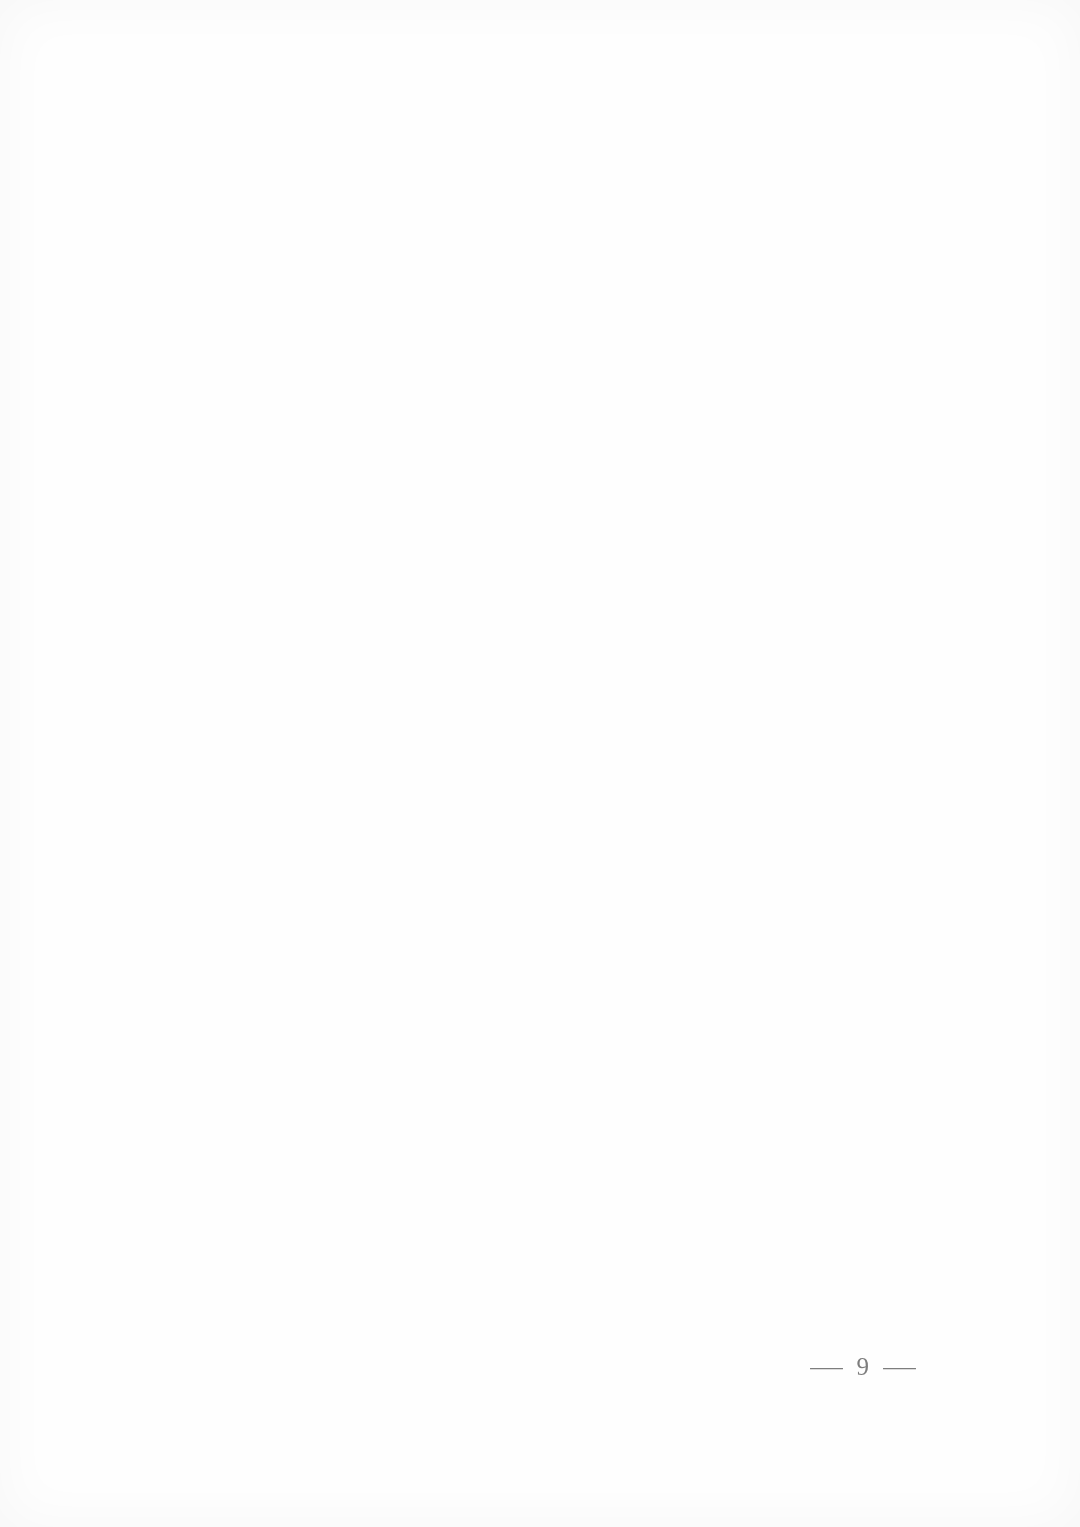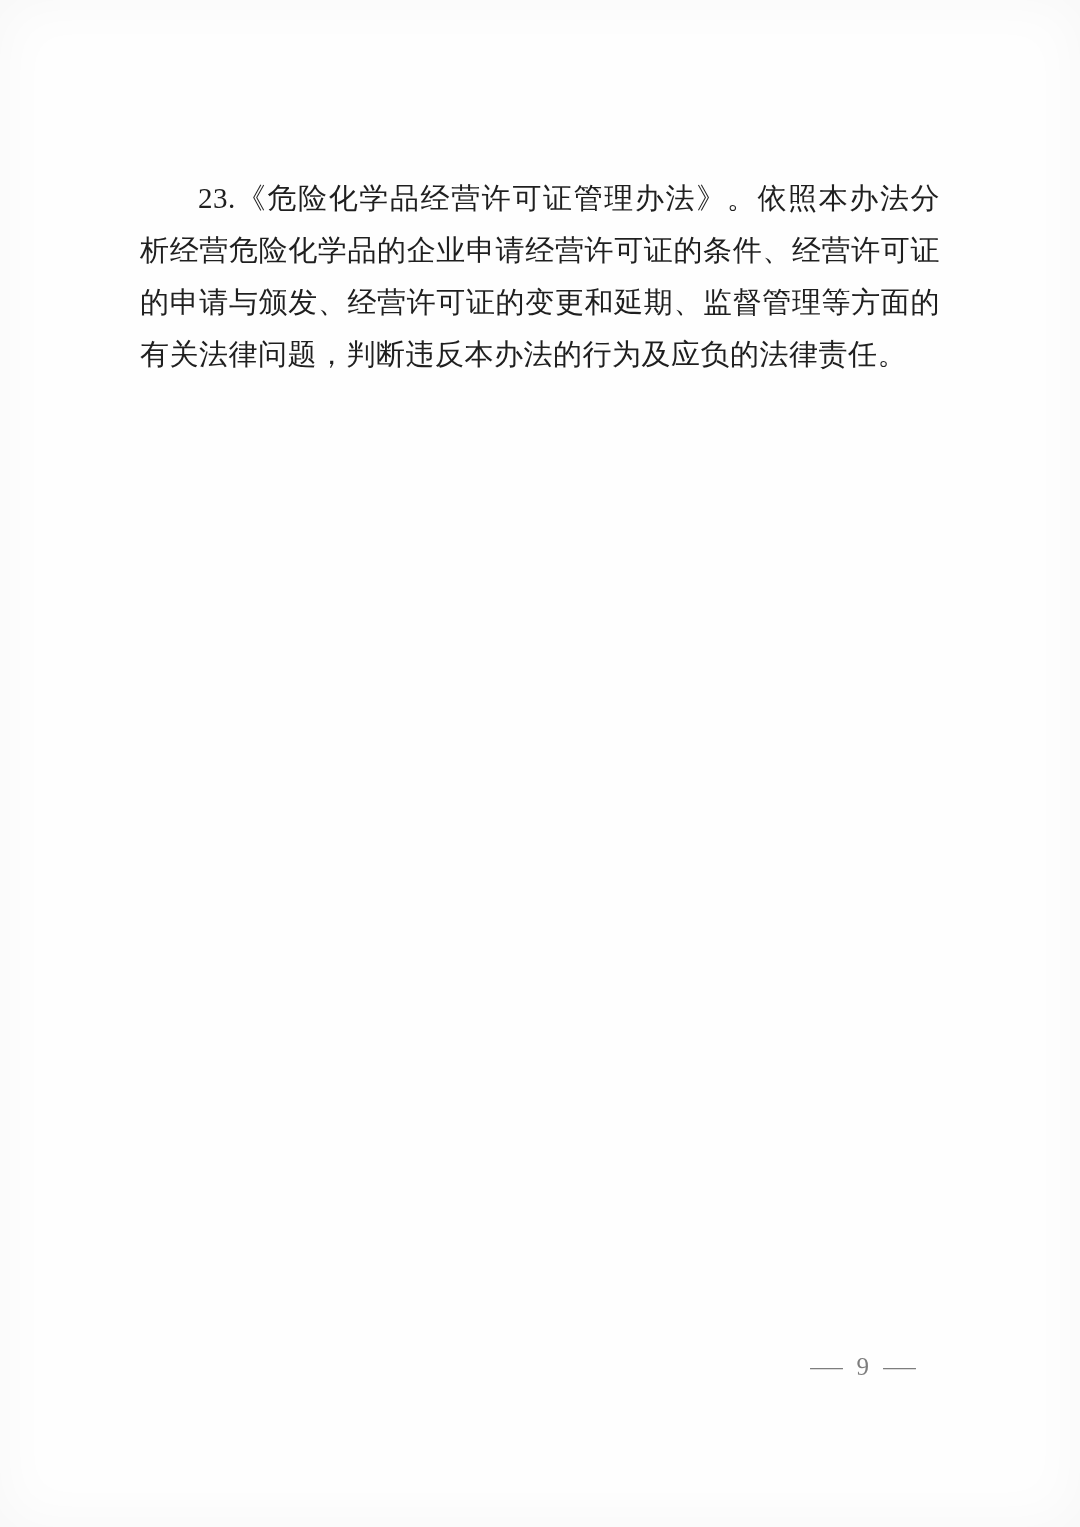--- a/index.html
+++ b/index.html
@@ -50,21 +50,20 @@
     transform: scaleX(1.3);
     display: inline-block;
   }
 </style>
 </head>
 <body>
 
 <div class="page">
 
   <div class="doc-body">
-    <p>23.《危险化学品经营许可证管理办法》。依照本办法分析经营危险化学品的企业申请经营许可证的条件、经营许可证的申请与颁发、经营许可证的变更和延期、监督管理等方面的有关法律问题，判断违反本办法的行为及应负的法律责任。</p>
   </div>
 
   <div class="page-footer">
     <span class="dash">—</span>
     <span>9</span>
     <span class="dash">—</span>
   </div>
 
 </div>
 

